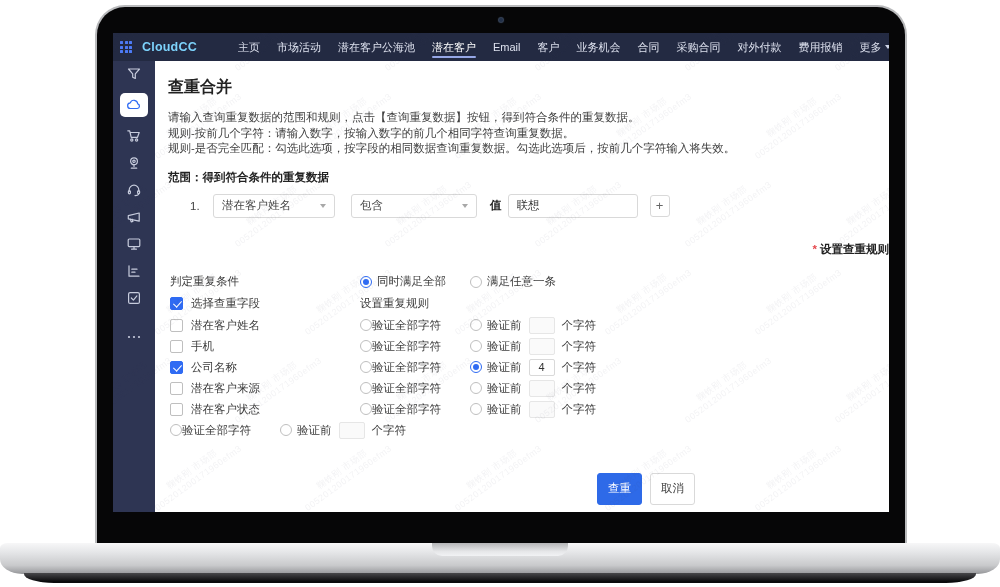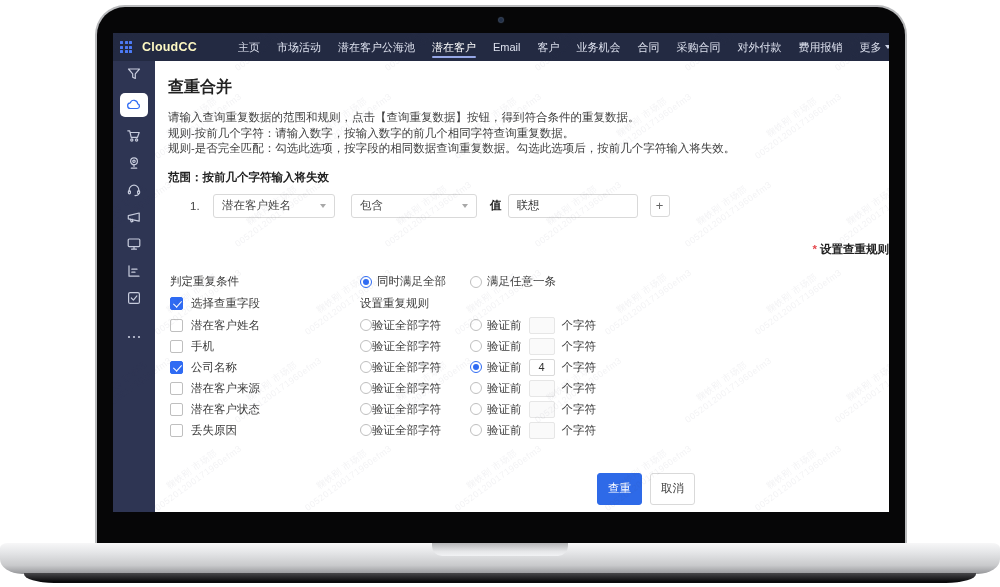--- a/index.html
+++ b/index.html
@@ -27,21 +27,21 @@
   
   .wm{position:absolute;inset:0;pointer-events:none;z-index:9;overflow:hidden;}
   .wm-tile{position:absolute;transform:rotate(-36deg);color:rgba(70,75,105,.07);
            font-size:9px;line-height:11px;white-space:nowrap;letter-spacing:.5px;text-align:center;}
 
   
   .navbar{height:28px;background:var(--navbar);display:flex;align-items:center;color:#e6e9f2;font-size:11px;}
   .grid-btn{margin-left:7px;display:flex;align-items:center;justify-content:center;cursor:pointer;}
   .grid-icon{display:grid;grid-template-columns:repeat(3,3px);grid-template-rows:repeat(3,3px);gap:1.5px;}
   .grid-icon i{width:3px;height:3px;background:#4d7bf7;border-radius:.5px;}
-  .brand{font-weight:bold;font-size:12.5px;color:#fef9c3;margin-left:10px;letter-spacing:.2px;}
+  .brand{font-weight:bold;font-size:12.5px;color:#7dd3fc;margin-left:10px;letter-spacing:.2px;}
   .nav-items{display:flex;gap:17px;margin-left:41px;align-items:stretch;height:100%;}
   .nav-item{position:relative;display:flex;align-items:center;color:#dde1ee;cursor:pointer;white-space:nowrap;}
   .nav-item.active{color:#fff;}
   .nav-item.active::after{content:"";position:absolute;left:0;right:0;bottom:3px;height:2px;
                           background:var(--underline);border-radius:1px;}
   .nav-caret{display:inline-block;margin-left:4px;width:0;height:0;border-left:3.5px solid transparent;
              border-right:3.5px solid transparent;border-top:4px solid #cfd5e8;}
 
   
   .body-row{display:flex;height:451px;}
@@ -262,21 +262,21 @@
 
         <div class="main">
           <div class="page-title">查重合并</div>
 
           <div class="intro" id="intro-lines">
               <div>请输入查询重复数据的范围和规则，点击【查询重复数据】按钮，得到符合条件的重复数据。</div>
               <div>规则-按前几个字符：请输入数字，按输入数字的前几个相同字符查询重复数据。</div>
               <div>规则-是否完全匹配：勾选此选项，按字段的相同数据查询重复数据。勾选此选项后，按前几个字符输入将失效。</div>
             </div>
 
-          <div class="scope">范围：按前几个字符输入将失效</div>
+          <div class="scope">范围：得到符合条件的重复数据</div>
 
           <div class="filter-row">
             <span class="f-index">1.</span>
             <div class="select sel-field">
               <span>潜在客户姓名</span>
               <span class="caret-down"></span>
             </div>
             <div class="select sel-op">
               <span>包含</span>
               <span class="caret-down"></span>
@@ -389,24 +389,20 @@
                   <span>验证全部字符</span>
                 </span>
                 <span class="col3">
                   <span class="radio"></span>
                   <span>验证前</span>
                   <input class="char-input" value="" style="">
                   <span>个字符</span>
                 </span>
               </div>
               <div class="frow">
-                <span class="col1">
-                  <span class="cb"></span>
-                  <span class="lbl">丢失原因</span>
-                </span>
                 <span class="col2">
                   <span class="radio"></span>
                   <span>验证全部字符</span>
                 </span>
                 <span class="col3">
                   <span class="radio"></span>
                   <span>验证前</span>
                   <input class="char-input" value="" style="">
                   <span>个字符</span>
                 </span>

